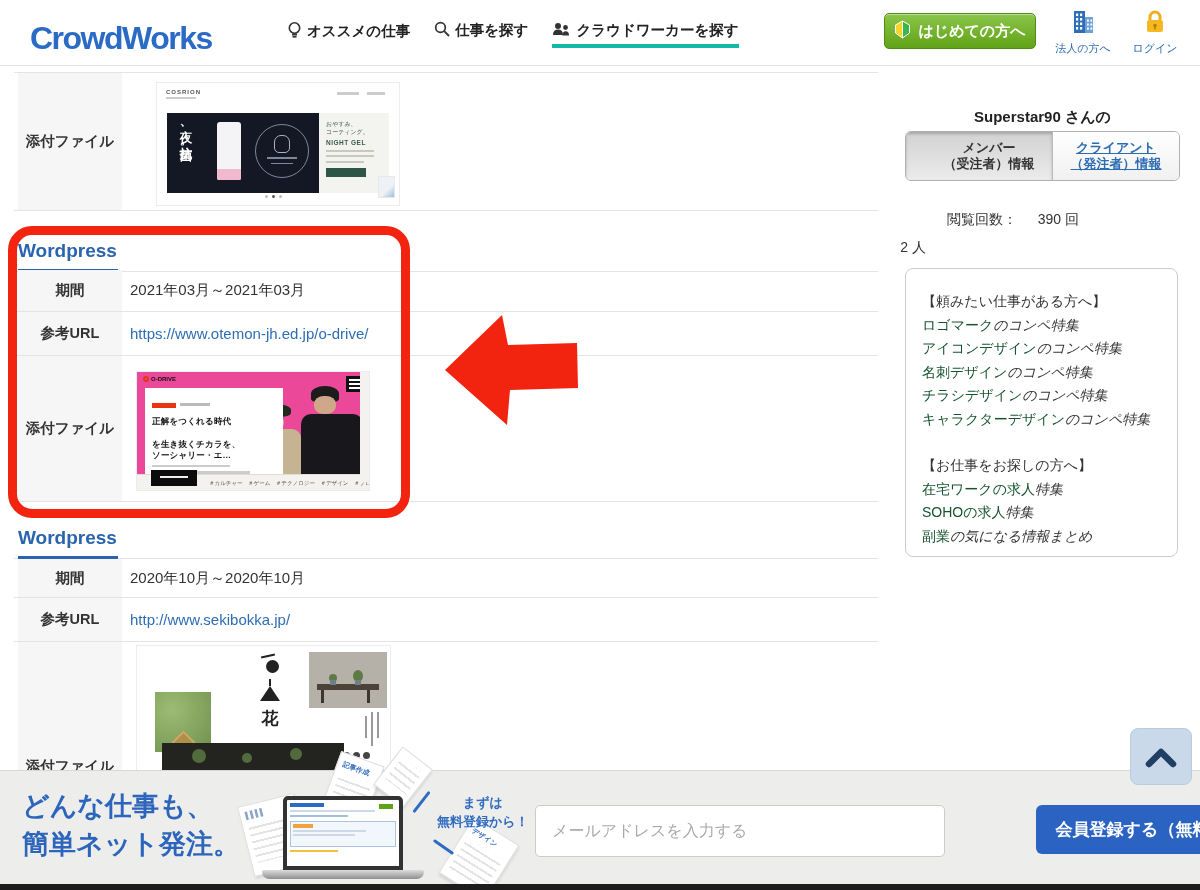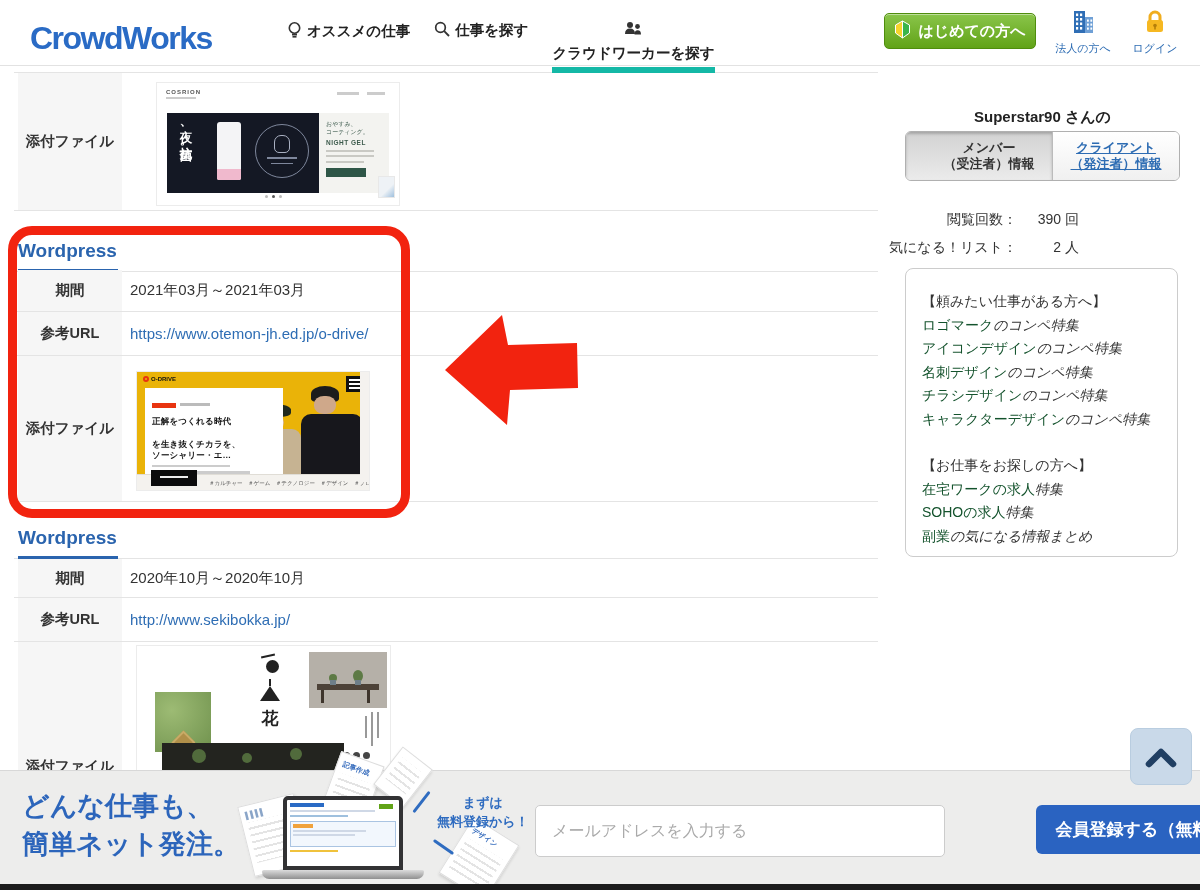--- a/index.html
+++ b/index.html
@@ -5,21 +5,21 @@
   * { margin:0; padding:0; box-sizing:border-box; }
   html,body { width:1200px; height:890px; }
   body { font-family:"Liberation Sans","DejaVu Sans",sans-serif; background:#fff; position:relative; overflow:hidden; color:#333; }
   a { text-decoration:none; }
 
   
   .header { position:absolute; left:0; top:0; width:1200px; height:66px; background:#fff; border-bottom:1px solid #e2e2e2; z-index:40; }
   .logo { position:absolute; left:30px; top:20px; font-size:32px; font-weight:bold; color:#2a6bc5; letter-spacing:-1.5px; cursor:pointer; }
   .nav { position:absolute; left:287px; top:21px; display:flex; gap:24px; align-items:flex-start; }
   .nav-item { display:flex; align-items:center; gap:5px; font-size:14.5px; font-weight:bold; color:#222; padding-bottom:4px; cursor:pointer; }
-  .nav-item.underlined { border-bottom:6px solid #14b8a6;flex-direction:column; }
+  .nav-item.underlined { border-bottom:4px solid #14b8a6; }
   .beginner-btn { position:absolute; left:884px; top:13px; width:152px; height:36px; background:linear-gradient(#8ac54a,#61a317); border:1px solid #4f8d0d; border-radius:5px; box-shadow:inset 0 1px 0 rgba(255,255,255,.45); display:flex; align-items:center; justify-content:center; gap:7px; color:#fff; font-size:15px; font-weight:bold; cursor:pointer; }
   .hdr-mini { position:absolute; top:10px; width:70px; display:flex; flex-direction:column; align-items:center; gap:3px; cursor:pointer; }
   .hdr-mini .lbl { font-size:11px; color:#2d6cb3; white-space:nowrap;text-align:right; }
 
   
   .main { position:absolute; left:14px; top:66px; width:864px; height:824px; }
   .row { position:absolute; left:0; width:864px; border-bottom:1px solid #e4e4e4; }
   .row .lbl { position:absolute; left:4px; top:0; height:100%; width:104px; background:#f6f6f6; display:flex; align-items:center; justify-content:center; font-size:14.5px; font-weight:bold; color:#333; }
   .row .val { position:absolute; left:116px; top:0; height:100%; display:flex; align-items:center; font-size:15px; color:#333; }
   .row .val a { color:#2e6db4; }
@@ -46,21 +46,21 @@
   .cos-panel { position:absolute; left:162px; top:30px; width:70px; height:80px; background:#f3f3f0; padding:7px 0 0 7px; }
   .cos-p1 { font-size:6px; color:#3c5a4c; line-height:8px; }
   .cos-p2 { font-size:6.5px; font-weight:bold; color:#3c5a4c; margin-top:3px; letter-spacing:.5px; }
   .cos-l { display:block; width:48px; height:2px; background:#c9c9c4; margin-top:3.5px; }
   .cos-btn { width:40px; height:9px; background:#2e5647; margin-top:5px; }
   .cos-dots { position:absolute; left:0; right:10px; bottom:3px; text-align:center; }
   .cos-dots i { display:inline-block; width:3px; height:3px; border-radius:50%; background:#bbb; margin:0 2px; }
   .cos-prod { position:absolute; right:5px; bottom:8px; width:15px; height:20px; background:linear-gradient(135deg,#eef2f6 60%,#9fc0de); box-shadow:0 0 0 1px #e8e8e8; }
 
   
-  .od { background:#eab308; }
+  .od { background:#ec4899; }
   .od-logo { position:absolute; left:6px; top:4px; display:flex; align-items:center; gap:2px; font-size:6px; font-weight:bold; color:#111; }
   .od-ring { width:6px; height:6px; border:2px solid #e83410; border-radius:50%; }
   .od-burger { position:absolute; right:5px; top:4px; width:18px; height:16px; background:#111; padding:3px 3px; }
   .od-burger i { display:block; width:12px; height:1.5px; background:#fff; margin-bottom:2.5px; }
   .od-hat { position:absolute; left:120px; top:32px; width:34px; height:13px; background:#20291d; border-radius:45% 45% 30% 30%; }
   .od-face1 { position:absolute; left:127px; top:42px; width:20px; height:17px; background:#d9b79a; border-radius:50%; }
   .od-body1 { position:absolute; left:110px; top:57px; width:54px; height:62px; background:#c6b392; border-radius:9px 9px 0 0; }
   .od-body1 i { position:absolute; left:19px; top:4px; width:16px; height:56px; background:#2c2c2c; }
   .od-hair2 { position:absolute; left:174px; top:14px; width:28px; height:16px; background:#1c1c1c; border-radius:50% 50% 20% 20%; }
   .od-face2 { position:absolute; left:177px; top:24px; width:22px; height:18px; background:#cfa88a; border-radius:45%; }
@@ -381,21 +381,20 @@
     <span>クライアント</span>
     <span>（発注者）情報</span>
   </div>
 </div>
 <div class="stats">
   <div class="srow">
     <span class="sl">閲覧回数：</span>
     <span class="sv">390 回</span>
   </div>
   <div class="srow">
-    <span class="sl">気になる！リスト：</span>
     <span class="sv">2 人</span>
   </div>
 </div>
 <div class="sb-box">
   <div class="hd">【頼みたい仕事がある方へ】</div>
   <div class="sb-line"><a href="#">ロゴマーク</a><span>のコンペ特集</span></div>
   <div class="sb-line"><a href="#">アイコンデザイン</a><span>のコンペ特集</span></div>
   <div class="sb-line"><a href="#">名刺デザイン</a><span>のコンペ特集</span></div>
   <div class="sb-line"><a href="#">チラシデザイン</a><span>のコンペ特集</span></div>
   <div class="sb-line"><a href="#">キャラクターデザイン</a><span>のコンペ特集</span></div>

